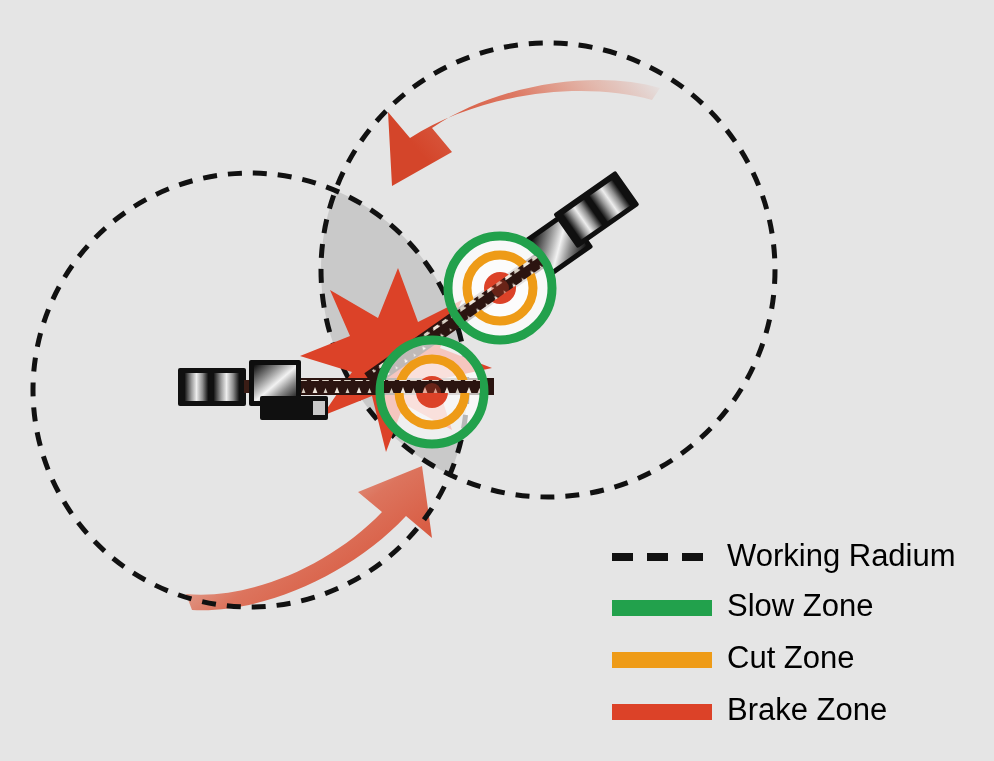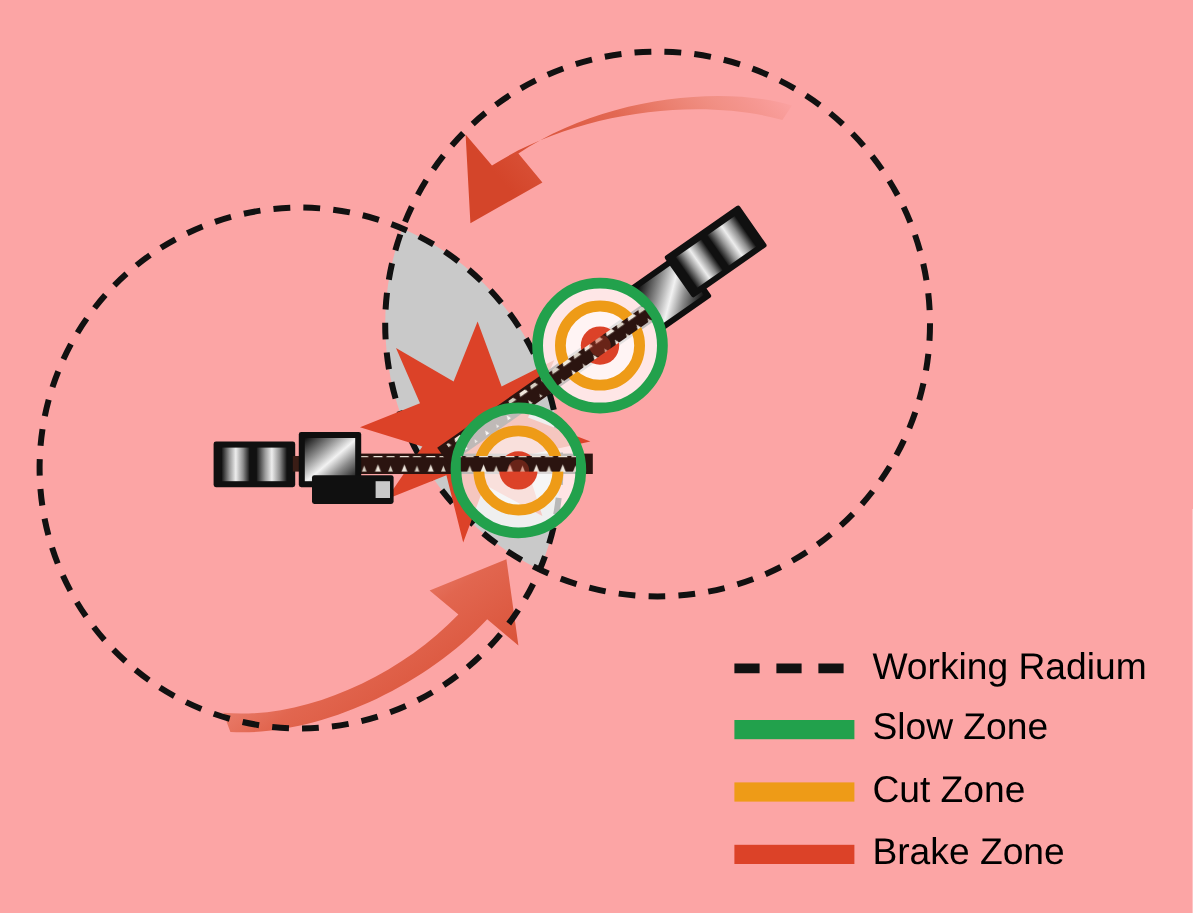--- a/index.html
+++ b/index.html
@@ -10,21 +10,21 @@
   body {
     width: 994px;
     height: 761px;
     font-family: "Liberation Sans", sans-serif;
     overflow: hidden;
   }
   #diagram-root {
     position: relative;
     width: 994px;
     height: 761px;
-    background: #fca5a5;
+    background: #e5e5e5;
   }
   #scene {
     position: absolute;
     left: 0;
     top: 0;
     width: 994px;
     height: 761px;
   }
   .legend-text {
     font-family: "Liberation Sans", sans-serif;

